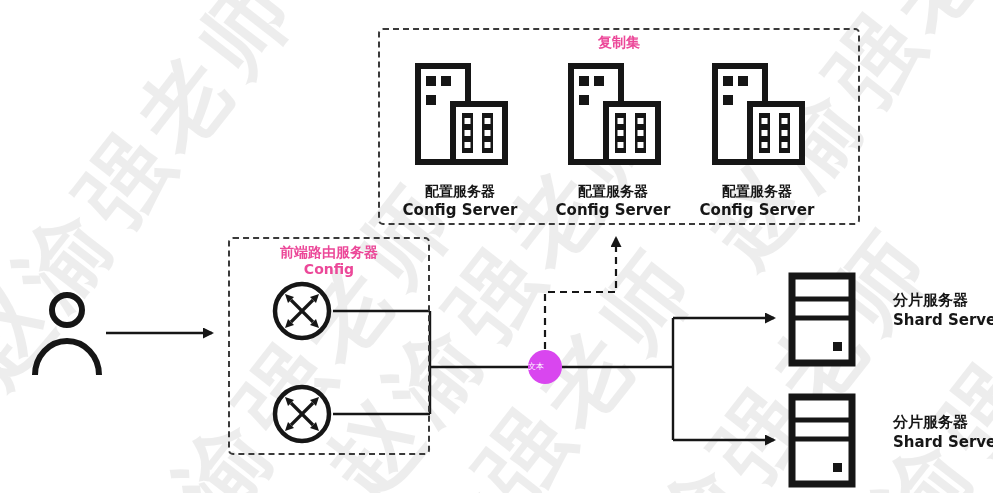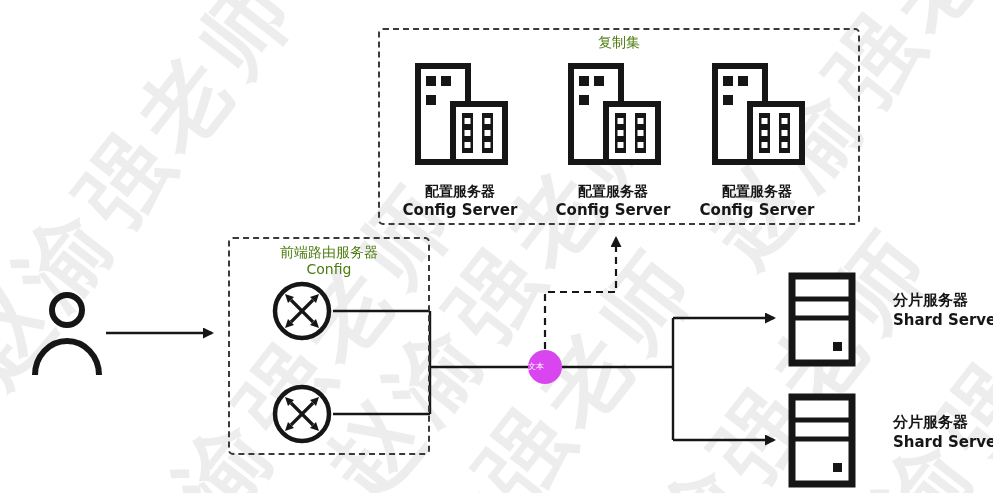--- a/index.html
+++ b/index.html
@@ -16,21 +16,21 @@
   .overlay { position:absolute; left:0; top:0; pointer-events:none; }
   .solid  { stroke:#161616; stroke-width:2.4; fill:none; }
   .dashedl{ stroke:#161616; stroke-width:2.2; fill:none; stroke-dasharray:7 5; }
 
   
   .node { position:absolute; }
   .node svg { display:block; width:100%; height:100%; }
 
   .dashed-box { position:absolute; border:2px dashed #3a3a3a; border-radius:5px; background:transparent; }
 
-  .label { position:absolute; font-weight:normal; color:#4d7c0f; text-align:center; line-height:1.15; }
+  .label { position:absolute; font-weight:bold; color:#ec4899; text-align:center; line-height:1.15; }
 
   .junction { position:absolute; width:34px; height:34px; border-radius:50%; background:#d946ef;
               display:flex; align-items:center; justify-content:flex-start; }
   .junction span { color:#fff; font-size:8px; line-height:1; }
 
   .cfg { position:absolute; width:150px; text-align:center; }
   .cfg svg { display:block; margin:0 auto; width:100px; height:104px; }
   .cfg .cn { font-size:14px; font-weight:bold; margin-top:17px; }
   .cfg .en { font-size:15px; font-weight:bold; }
 

